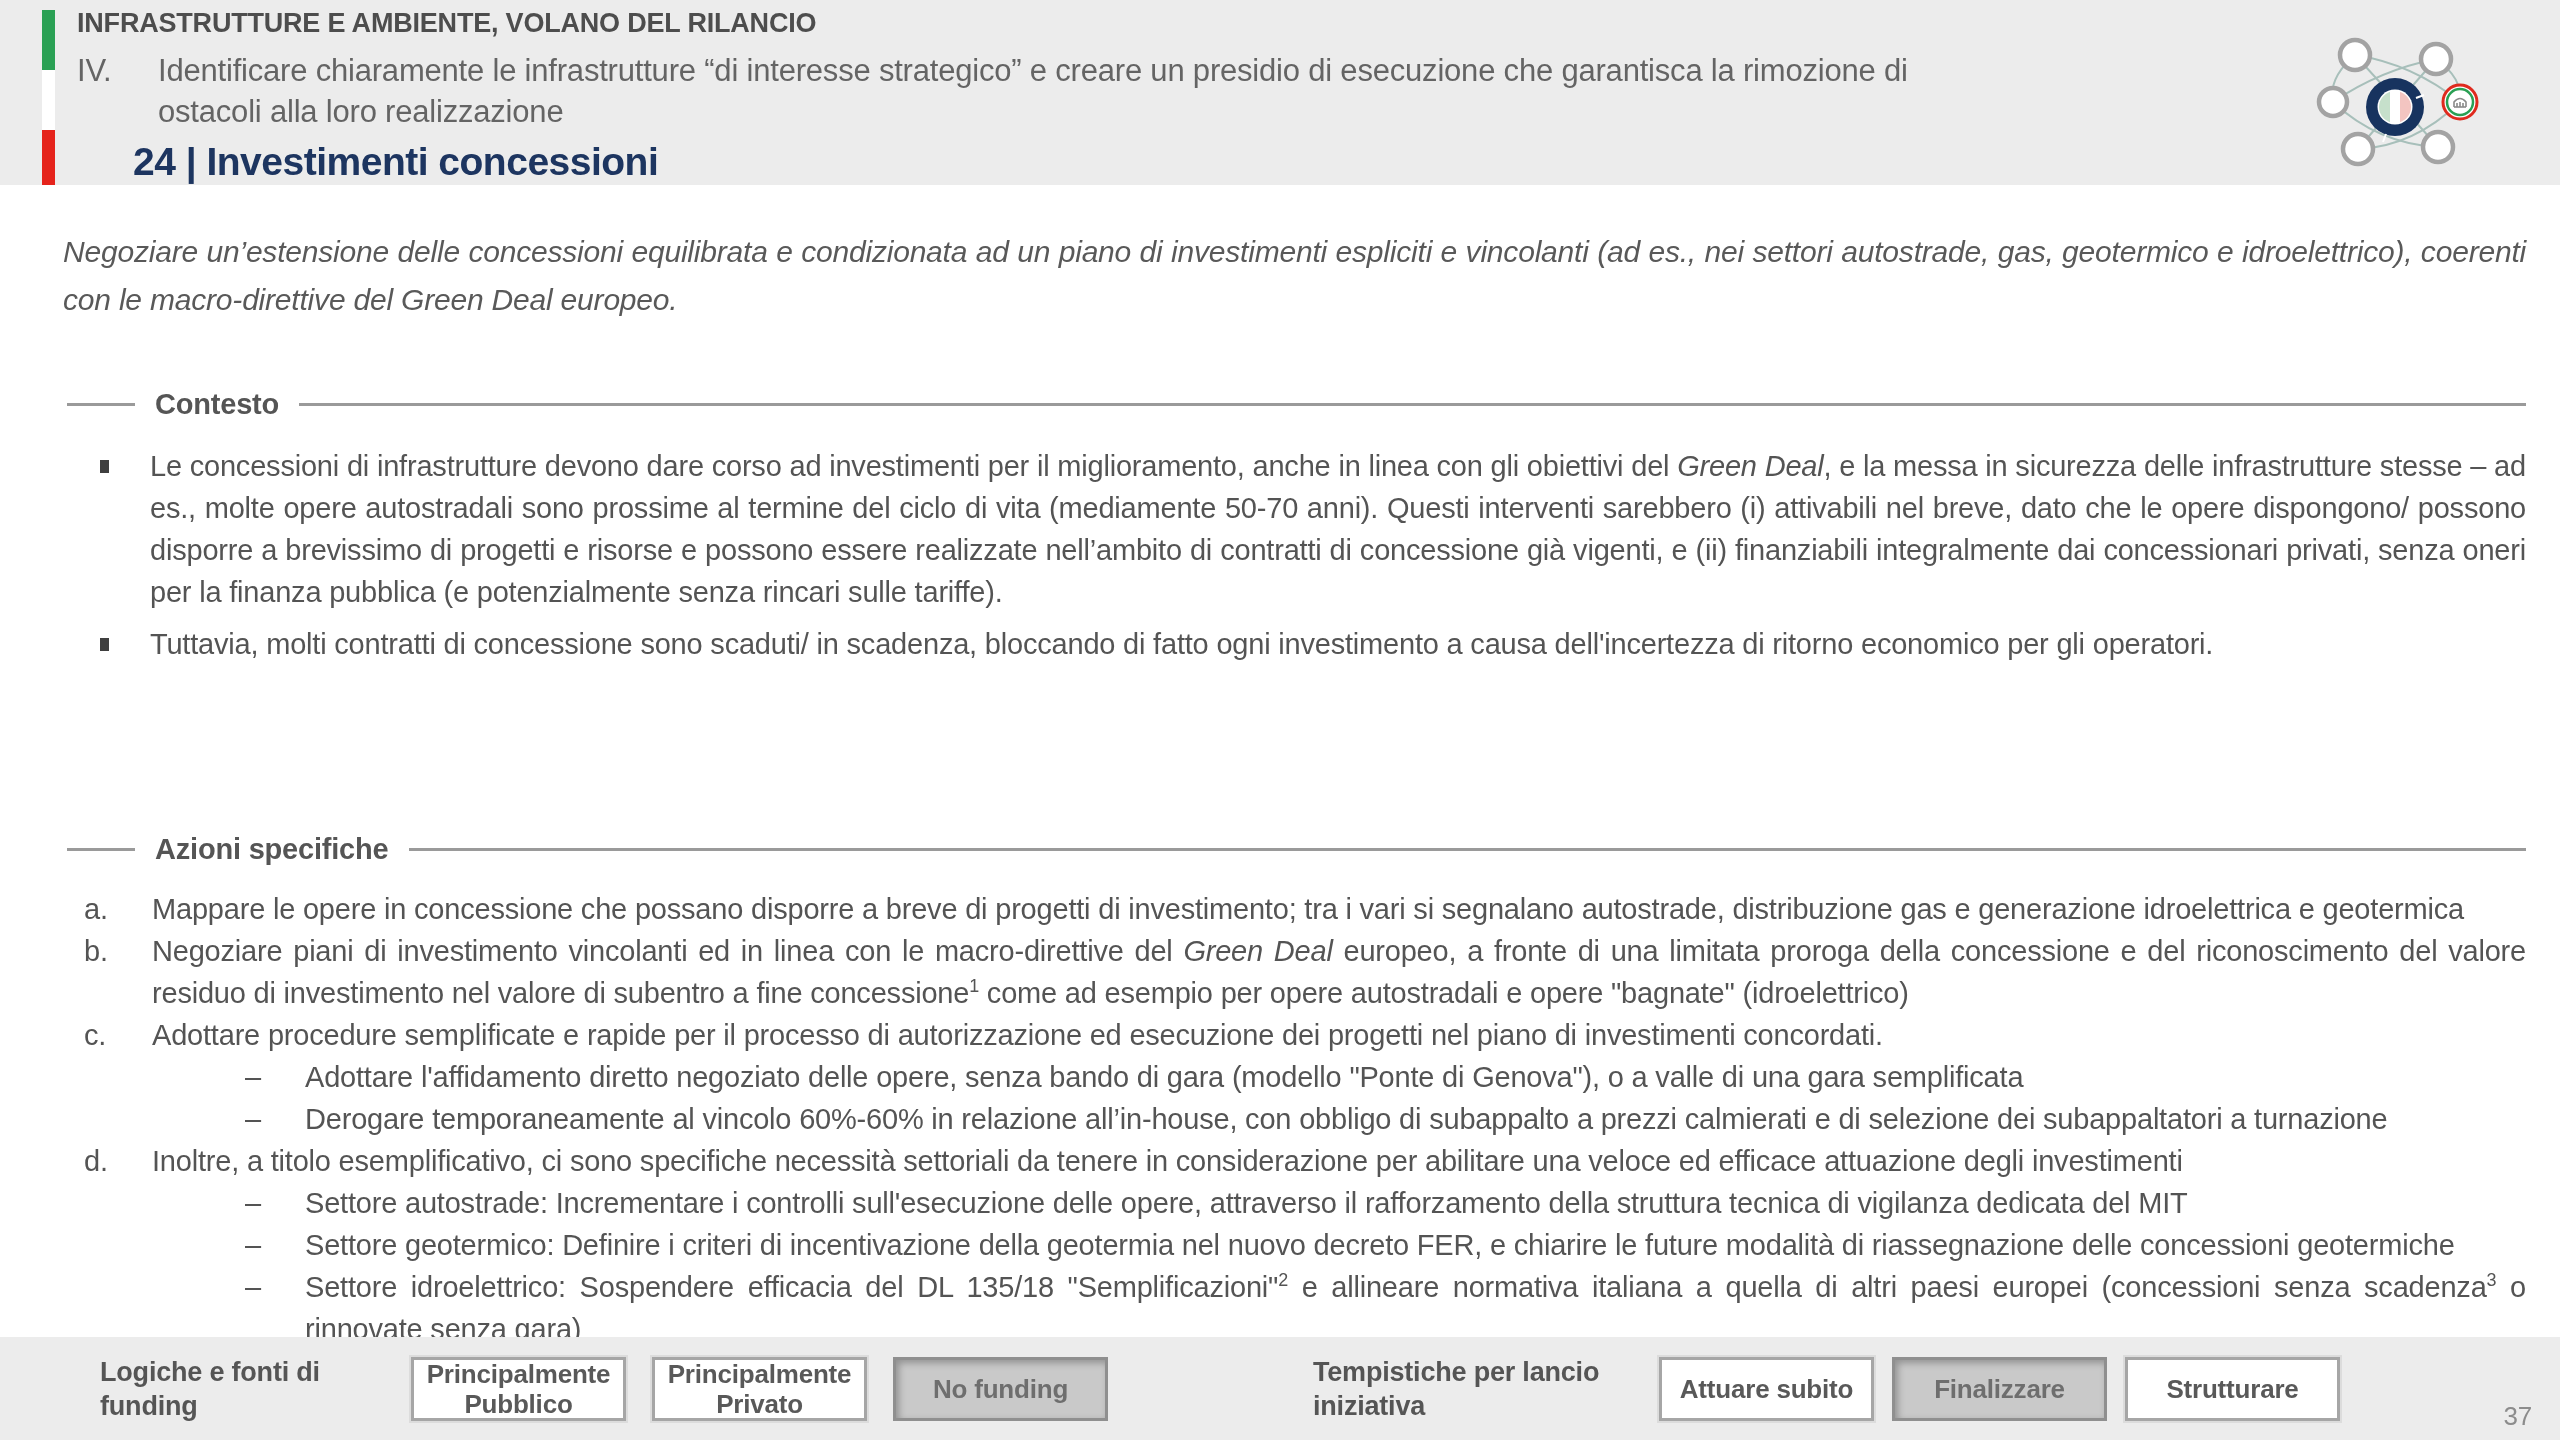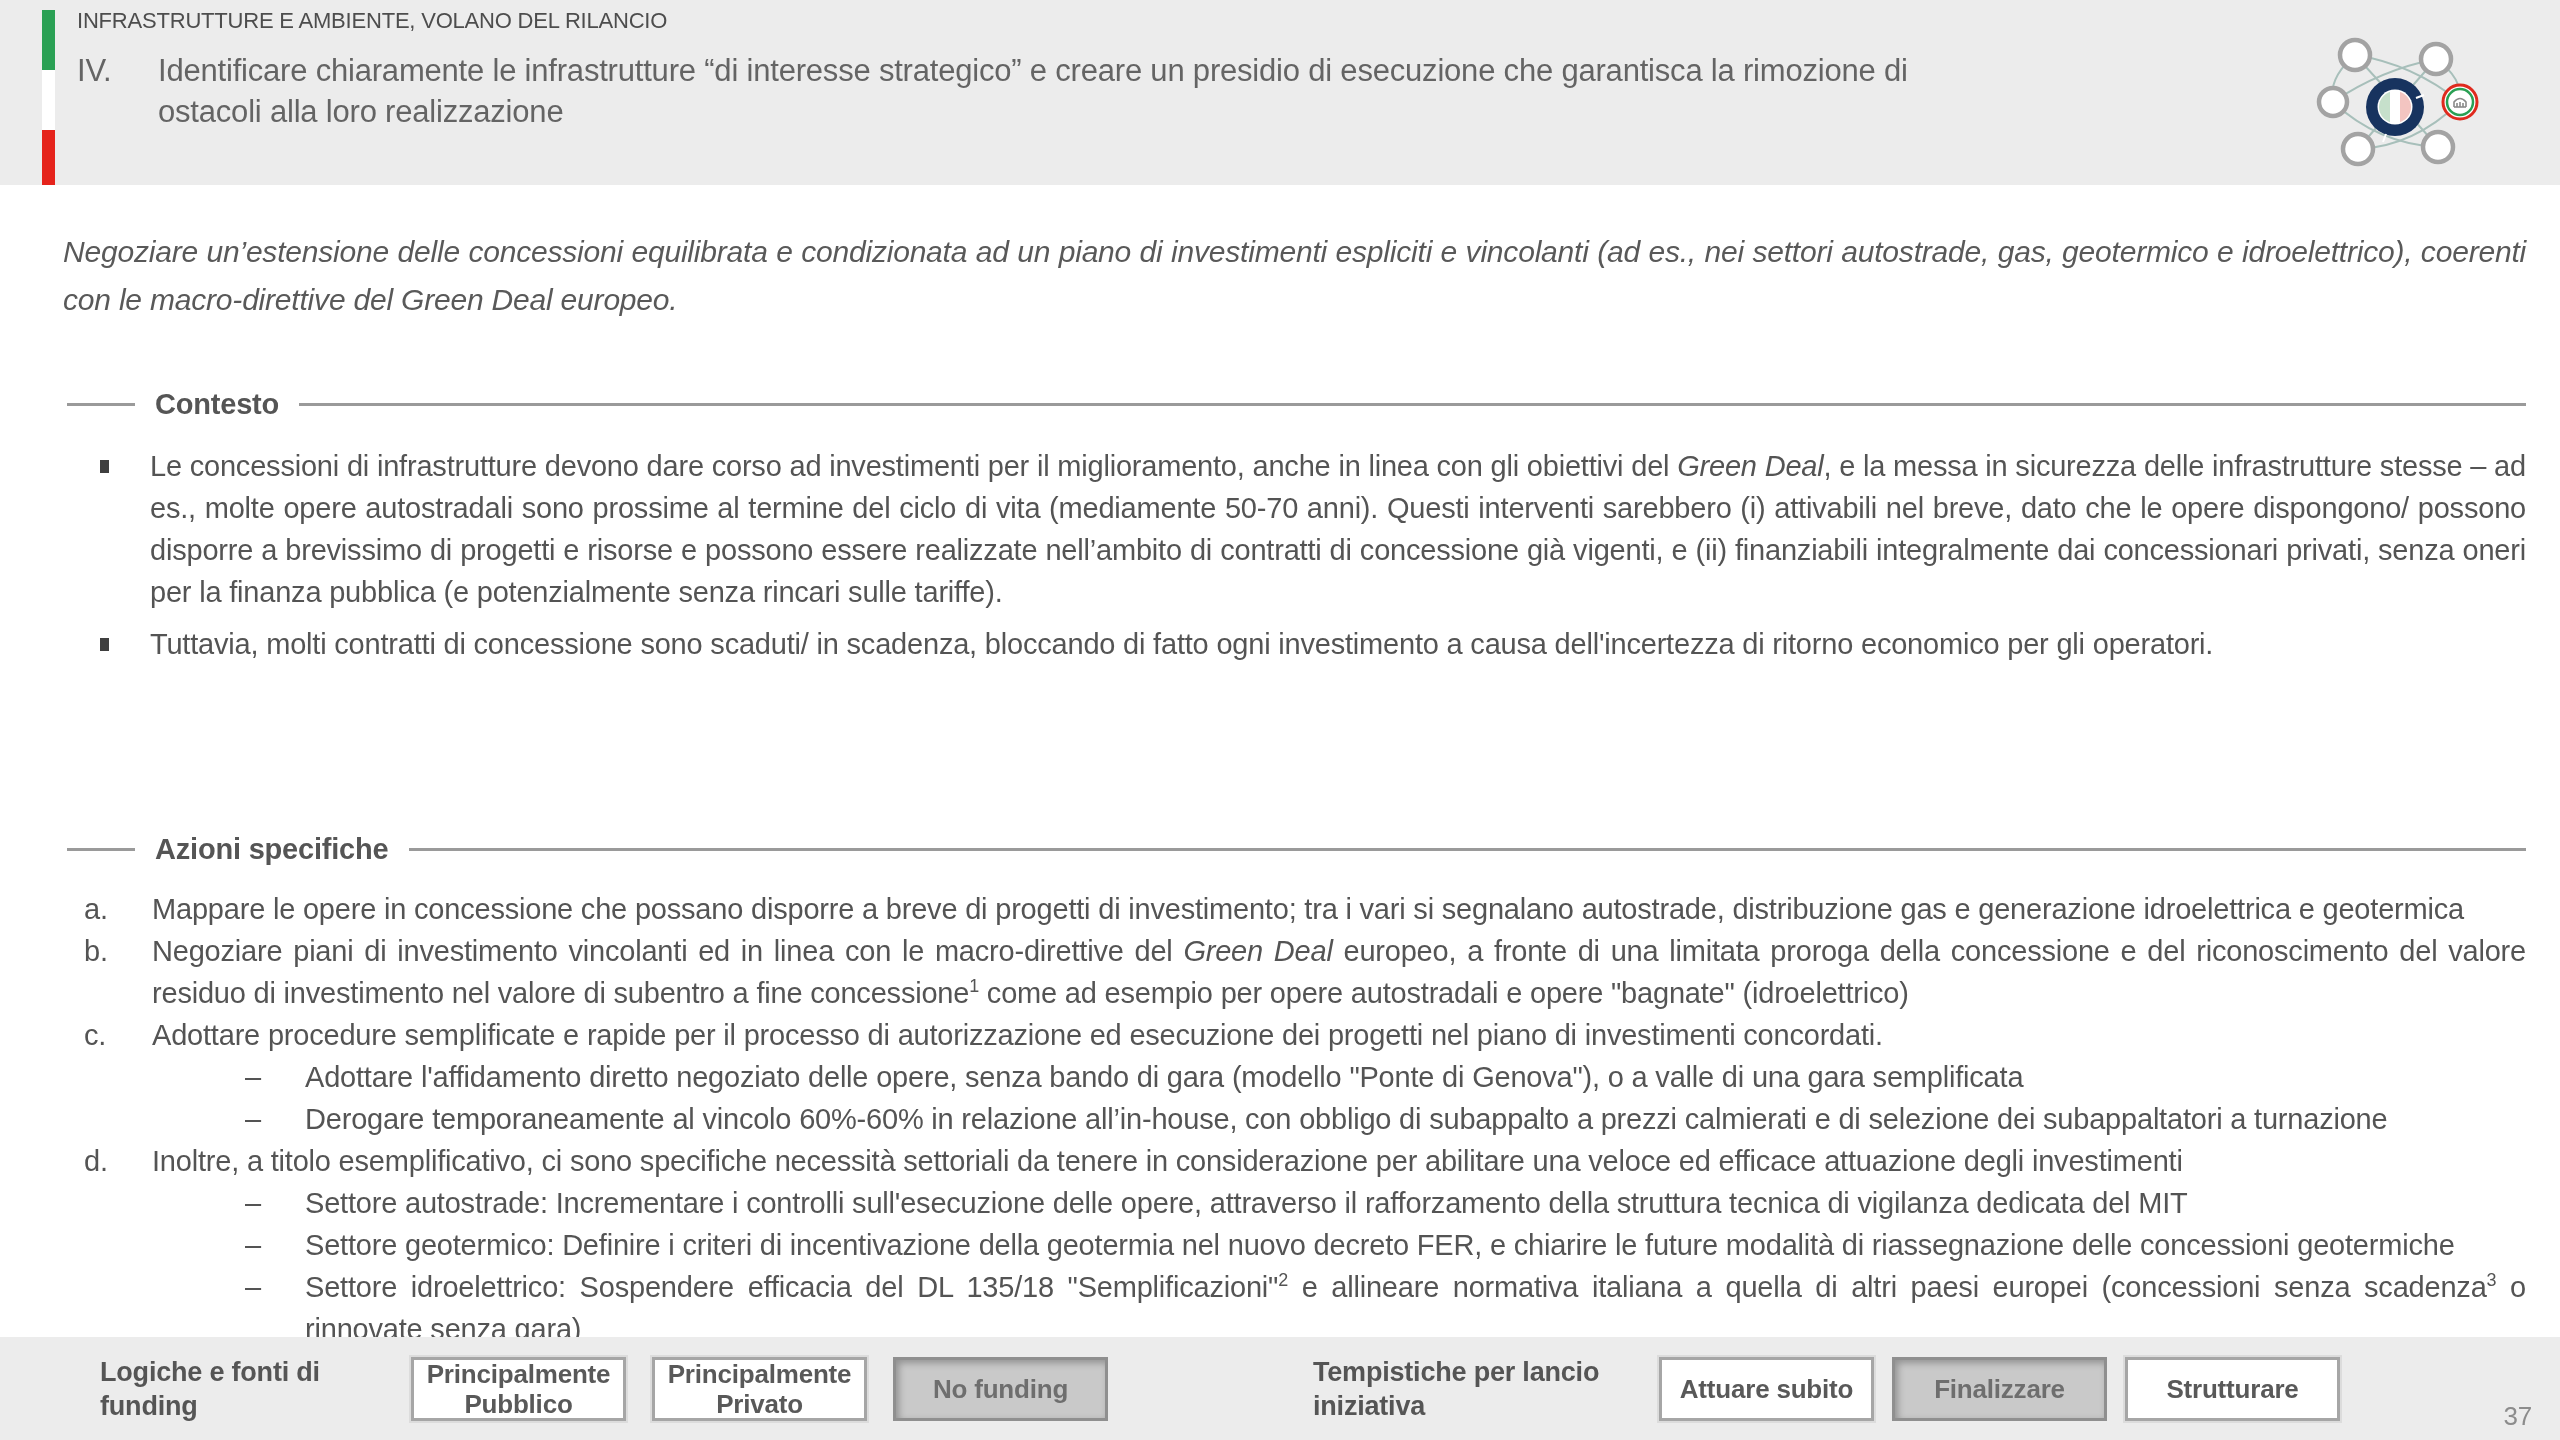--- a/index.html
+++ b/index.html
@@ -5,21 +5,21 @@
   html,body{margin:0;padding:0;background:#888;}
   .slide{position:relative;width:2560px;height:1440px;background:#ffffff;overflow:hidden;
          font-family:"Liberation Sans","DejaVu Sans",sans-serif;letter-spacing:-0.2px;}
 
   
   .header{position:absolute;top:0;left:0;right:0;height:185px;background:#ececec;}
   .flag{position:absolute;left:42px;top:10px;width:13px;height:180px;}
   .flag .g{height:60px;background:#2aa054;}
   .flag .w{height:60px;background:#ffffff;}
   .flag .r{height:60px;background:#e5231b;}
-  .kicker{position:absolute;left:77px;top:8px;font-size:22px;font-weight:normal;color:#4d4d4d;}
+  .kicker{position:absolute;left:77px;top:8px;font-size:27px;font-weight:bold;color:#4d4d4d;}
   .subtitle{position:absolute;left:77px;top:50px;display:flex;color:#646464;font-size:31px;line-height:41px;}
   .subtitle .roman{width:81px;flex:none;}
   .sub-lines span{display:block;}
   .slide-heading{position:absolute;left:133px;top:140px;font-size:39px;font-weight:bold;color:#1d3560;letter-spacing:-0.5px;}
   .logo{position:absolute;right:22px;top:12px;}
 
   
   .content{position:absolute;top:185px;bottom:103px;left:0;right:0;background:#ffffff;
            display:flex;flex-direction:column;}
   .lead{margin:43px 34px 0 63px;font-style:italic;font-size:30px;line-height:48px;color:#595959;text-align:justify;}
@@ -72,20 +72,21 @@
       <div class="r"></div>
     </div>
     <div class="kicker">INFRASTRUTTURE E AMBIENTE, VOLANO DEL RILANCIO</div>
     <div class="subtitle">
       <span class="roman">IV.</span>
       <span class="sub-lines">
         <span>Identificare chiaramente le infrastrutture “di interesse strategico” e creare un presidio di esecuzione che garantisca la rimozione di</span>
         <span>ostacoli alla loro realizzazione</span>
       </span>
     </div>
+    <div class="slide-heading">24 | Investimenti concessioni</div>
 
     <svg class="logo" width="230" height="180" viewBox="0 0 230 180">
       <g stroke="#9cb8b2" stroke-width="2" fill="none" opacity="0.85">
         <path d="M47 43 Q105 52 152 90"></path>
         <path d="M128 47 Q72 58 25 90"></path>
         <path d="M25 90 Q70 132 130 135"></path>
         <path d="M152 90 Q105 135 50 137"></path>
         <path d="M47 43 Q90 90 130 135"></path>
         <path d="M128 47 Q88 92 50 137"></path>
         <path d="M47 43 Q20 66 25 90"></path>

